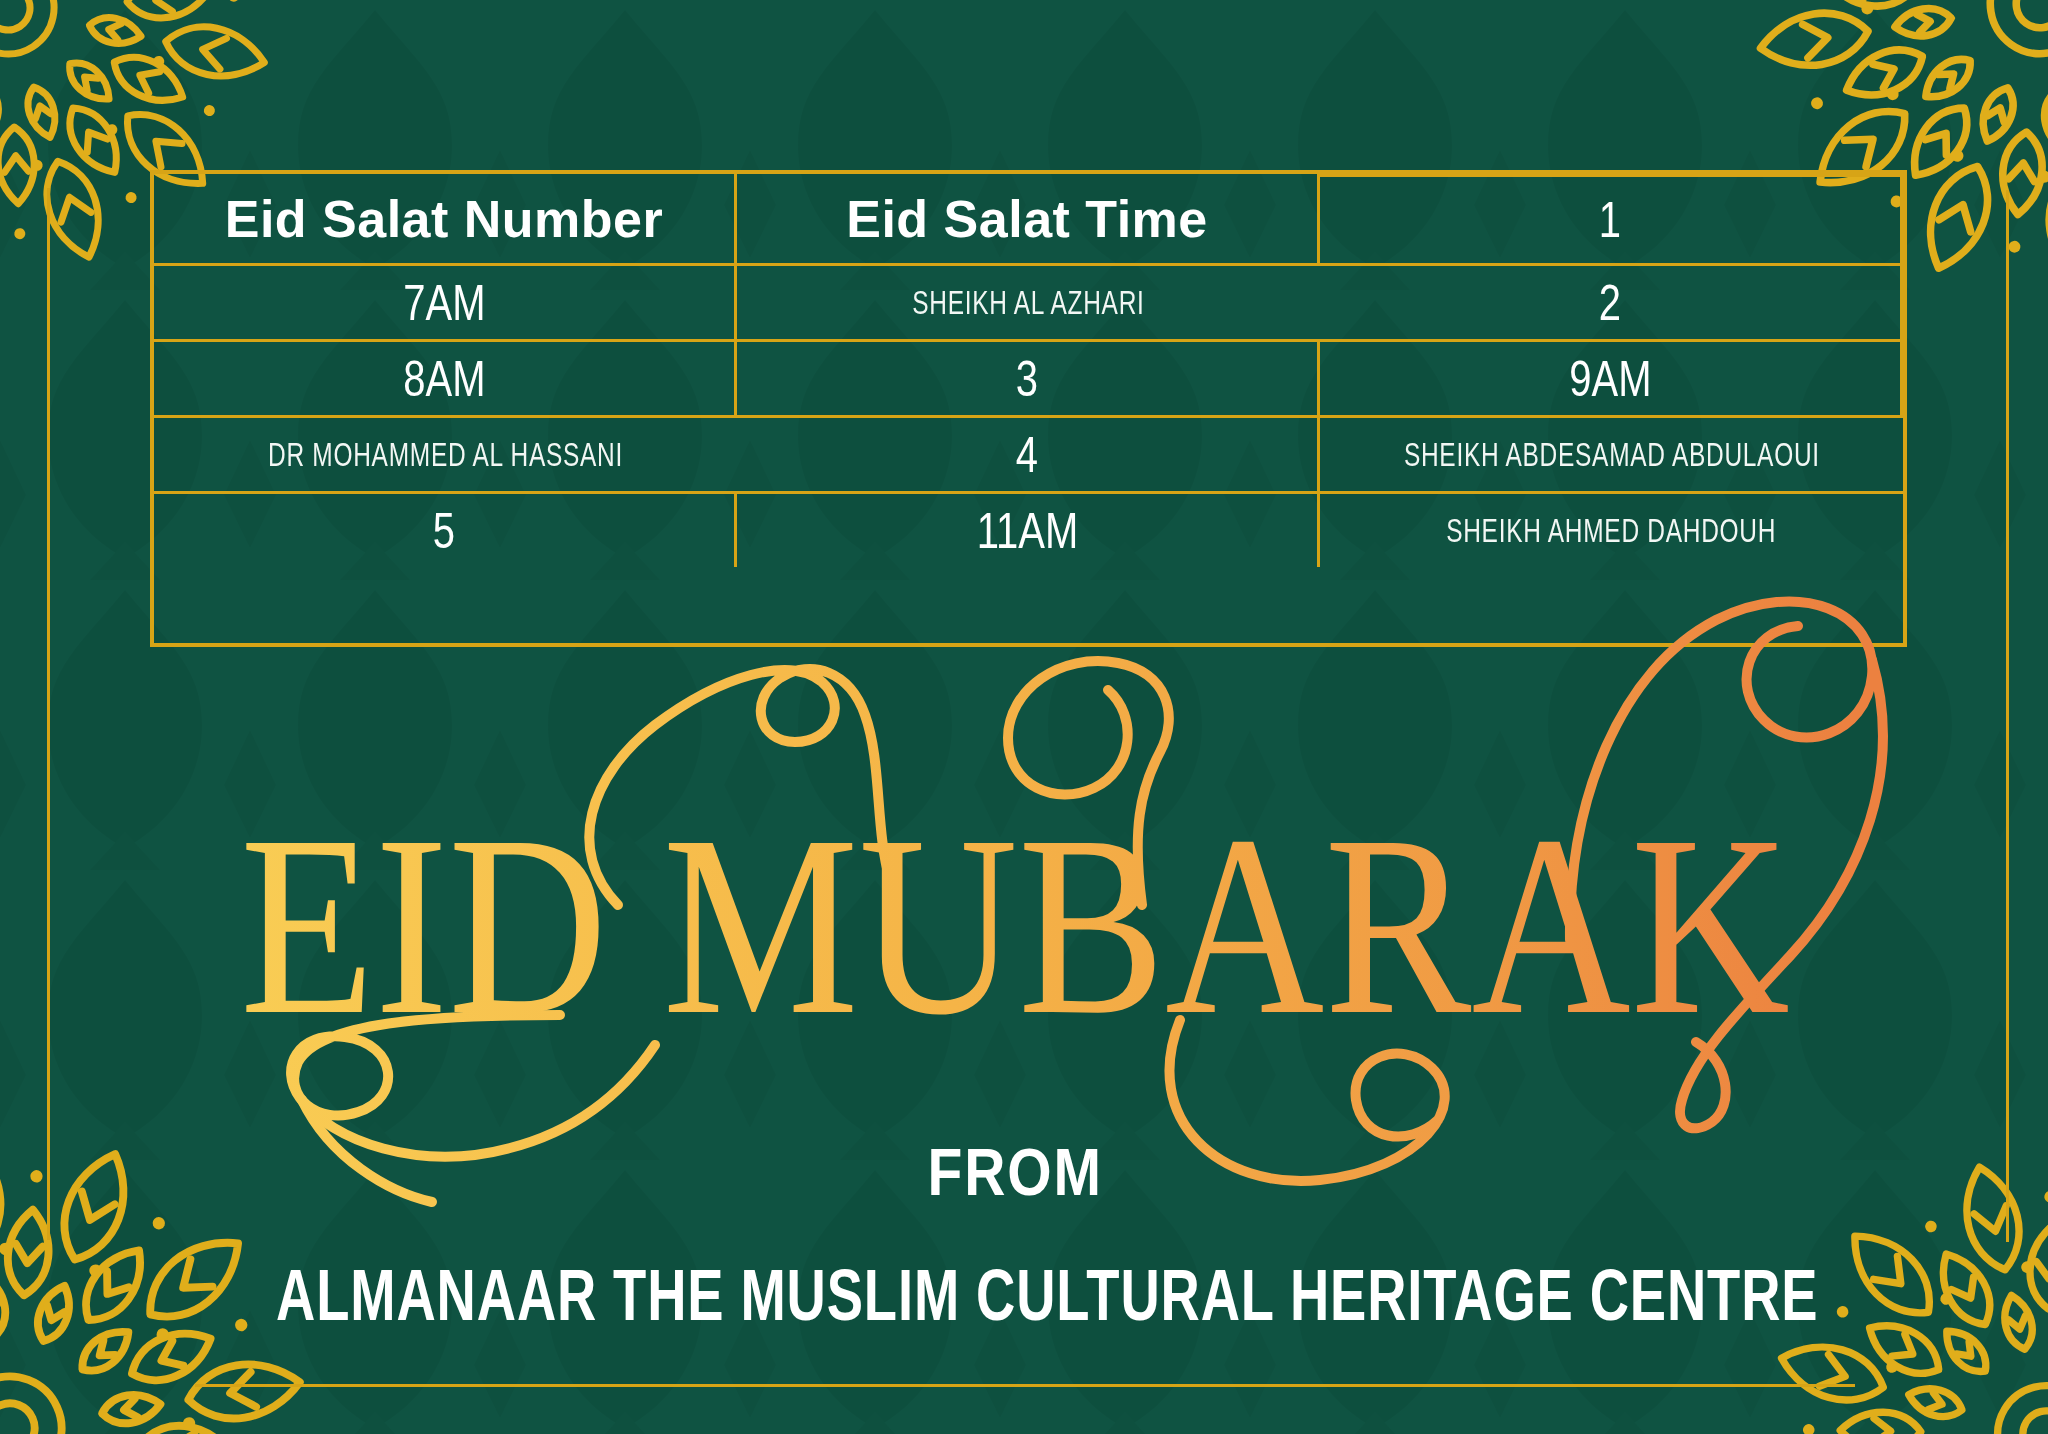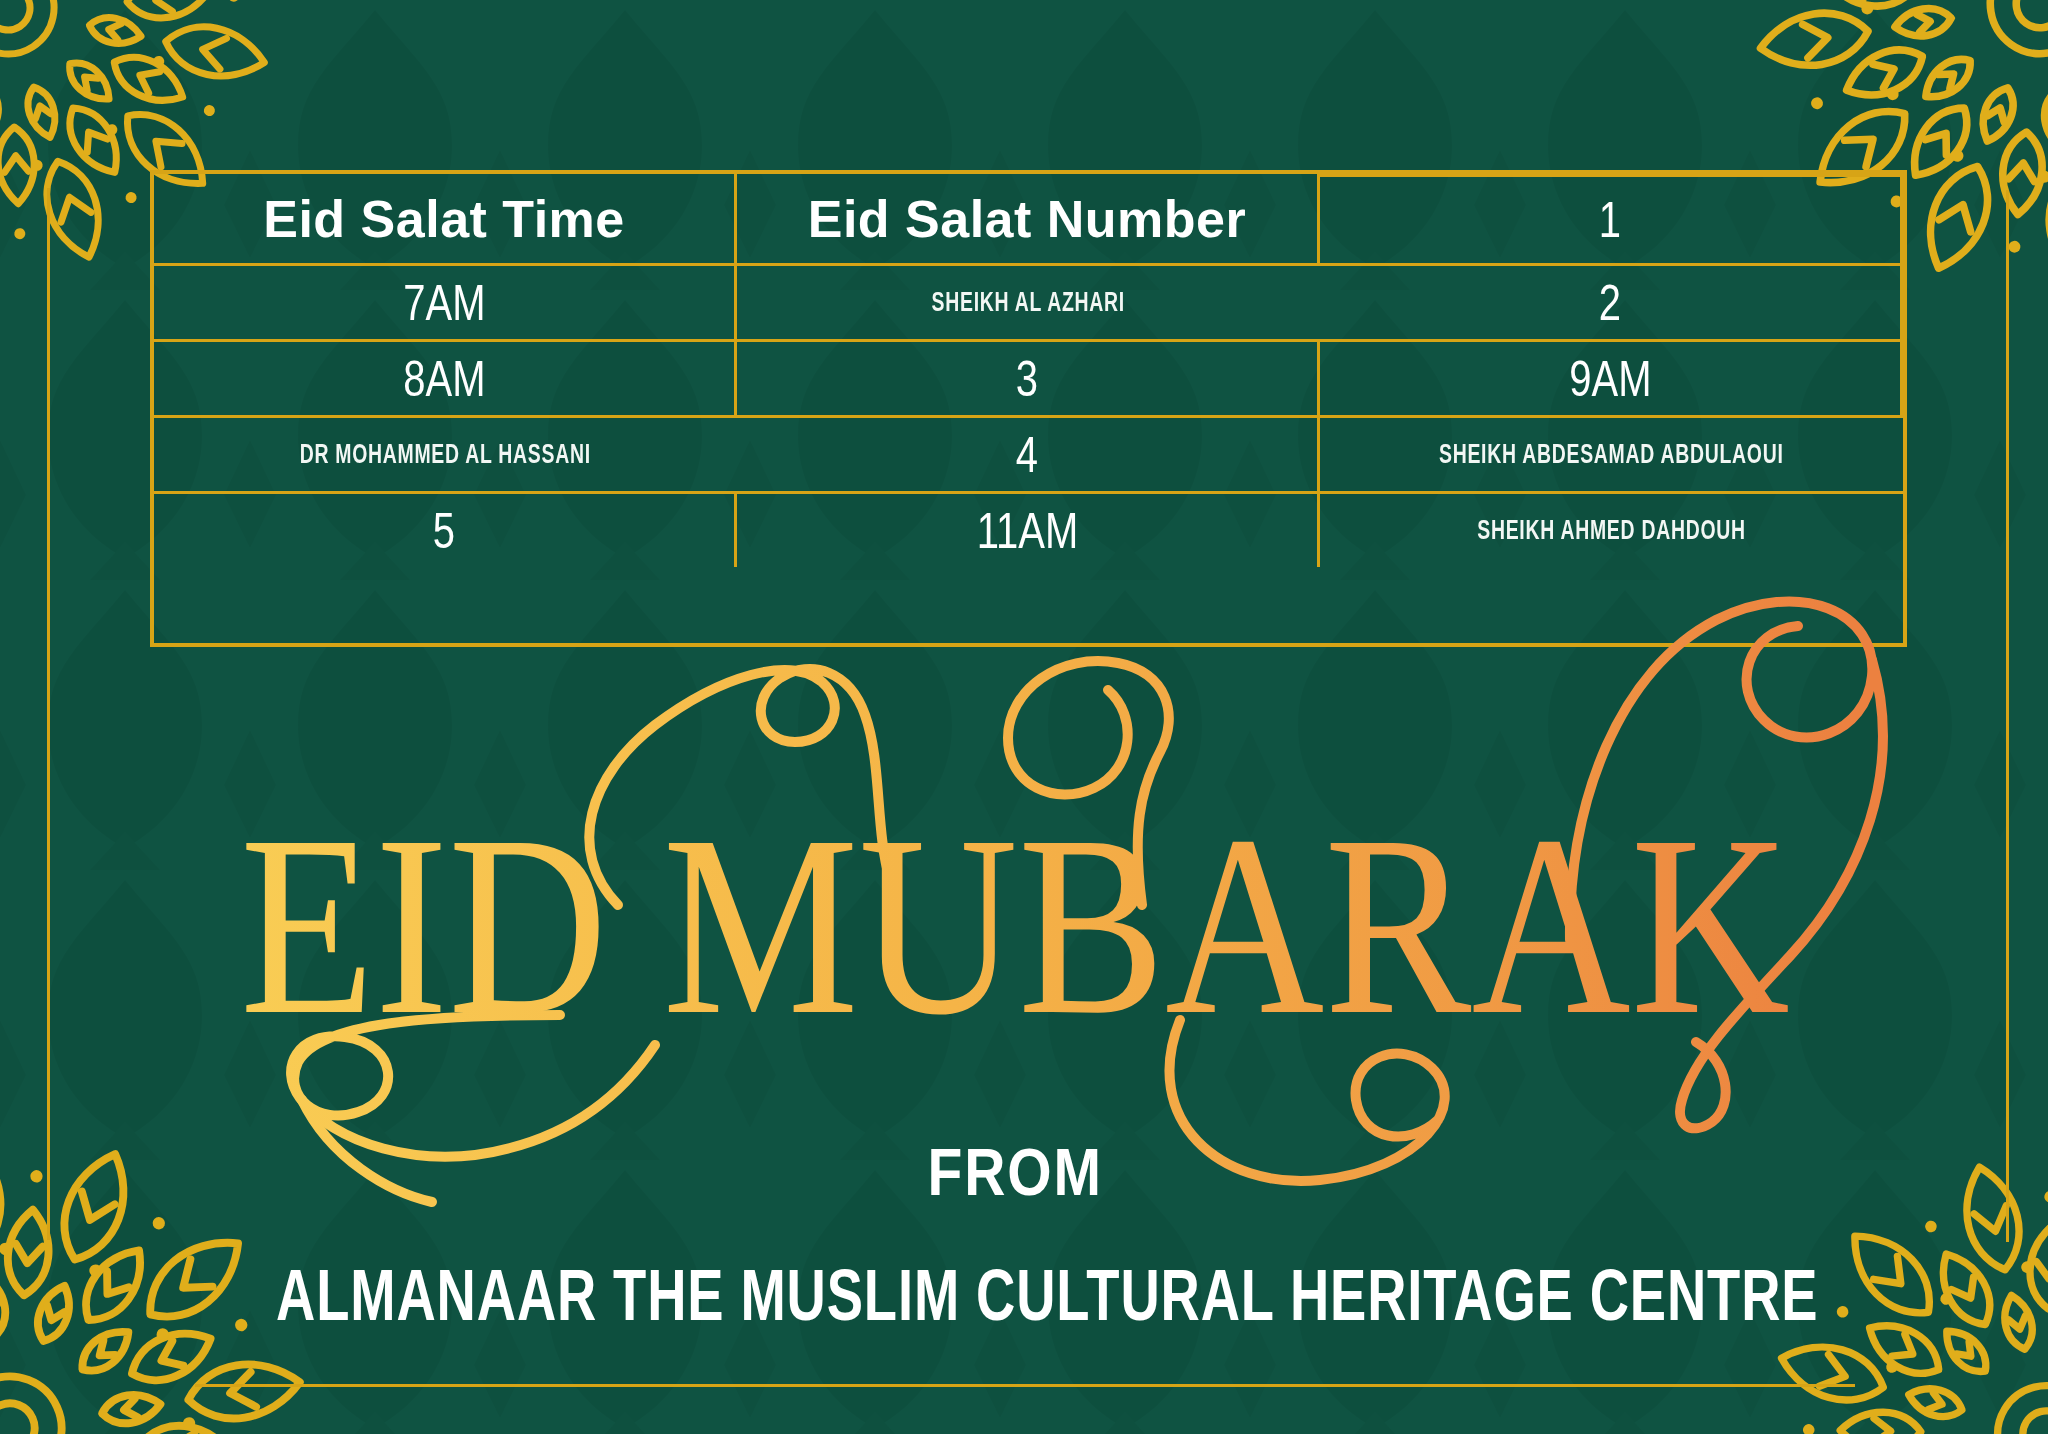--- a/index.html
+++ b/index.html
@@ -15,21 +15,21 @@
 
   .salat-table{position:absolute;left:150px;top:170px;width:1757px;height:477px;
        border:4px solid #D7A416;box-sizing:border-box;display:grid;
        grid-template-columns:1fr 1fr 1fr;grid-template-rows:89px repeat(5,1fr);}
   .cell{display:flex;align-items:center;justify-content:center;color:#FFFFFF;}
   .colsep{border-right:3px solid #D7A416;}
   .rowtop{border-top:3px solid #D7A416;}
   .hcell{font-weight:700;font-size:52px;letter-spacing:.5px;}
   .num,.time{font-size:50px;font-weight:400;}
   .cond{display:inline-block;transform:scaleX(.8);}
-  .imam{font-size:27px;font-weight:700;letter-spacing:1px;color:#F2F7F4;}
+  .imam{font-size:34px;font-weight:400;letter-spacing:1px;color:#F2F7F4;}
   .imam .cond{transform:scaleX(.72);}
 
   .headline-svg{position:absolute;left:0;top:0;}
 
   .from-line{position:absolute;left:0;top:1136px;width:2030px;text-align:center;
        color:#FFFFFF;font-weight:700;font-size:62px;letter-spacing:2px;}
   .from-line span{display:inline-block;transform:scale(.92,1.08);}
   .org-line{position:absolute;left:0;top:1258px;width:2030px;text-align:center;
        color:#FFFFFF;font-weight:700;font-size:64px;letter-spacing:1px;white-space:nowrap;margin-left:32px;}
   .org-line span{display:inline-block;transform:scale(.85,1.12);}
@@ -746,22 +746,22 @@
         <circle r="46" stroke-width="7"></circle>
         <circle r="22" stroke-width="7"></circle>
       </g>
   </svg>
 
   <div class="frame-line frame-left"></div>
   <div class="frame-line frame-right"></div>
   <div class="frame-line frame-bottom"></div>
 
   <div class="salat-table">
+    <div class="cell hcell colsep">Eid Salat Number</div>
     <div class="cell hcell colsep">Eid Salat Time</div>
-    <div class="cell hcell colsep">Eid Salat Number</div>
 
     <div class="cell num colsep rowtop">
         <span class="cond">1</span>
       </div>
     <div class="cell time colsep rowtop">
         <span class="cond">7AM</span>
       </div>
     <div class="cell imam rowtop">
         <span class="cond">SHEIKH AL AZHARI</span>
       </div>

